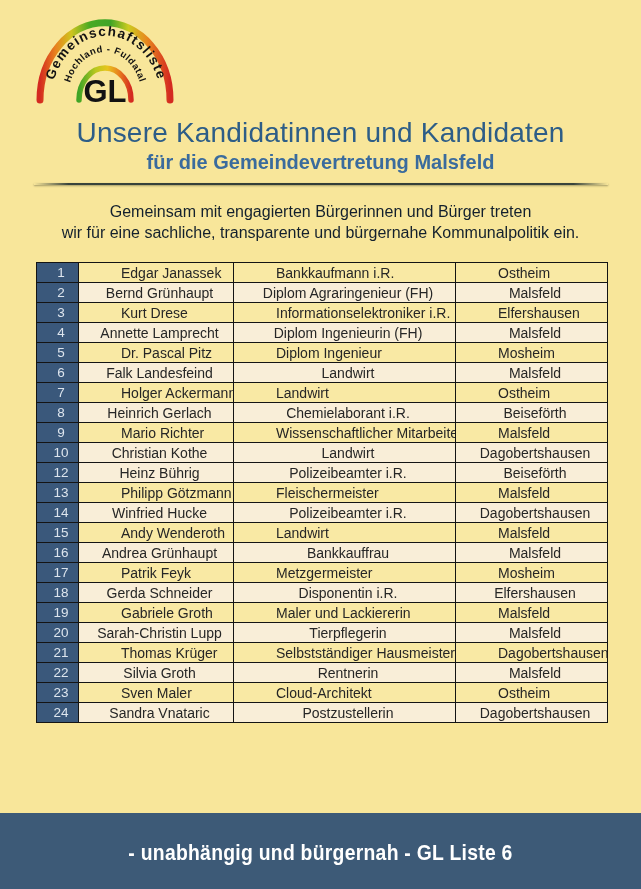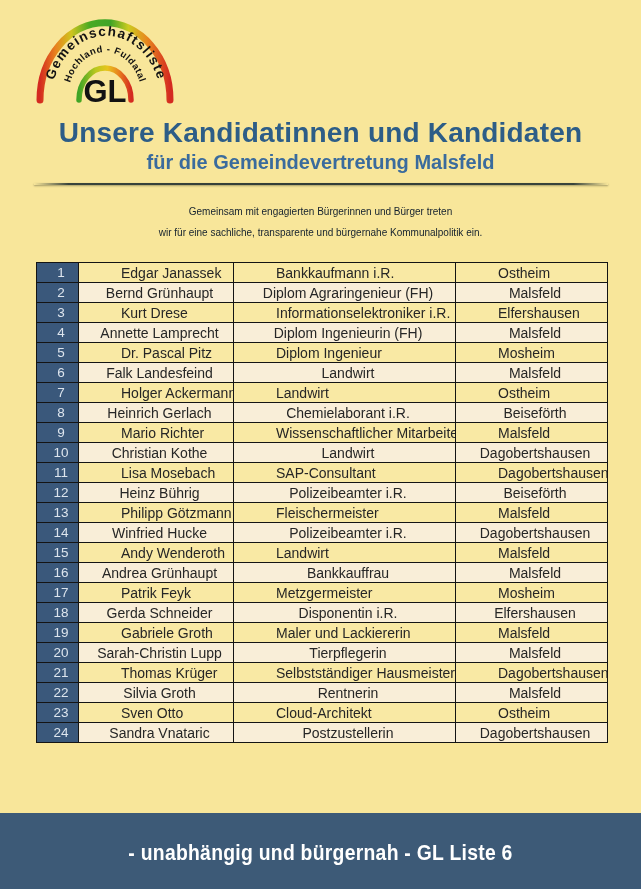--- a/index.html
+++ b/index.html
@@ -9,30 +9,30 @@
     --footer_bg:#3d5a77; --footer_text:#ffffff; --border_color:#141414;
   }
   *{margin:0;padding:0;box-sizing:border-box;}
   html,body{width:641px;height:889px;}
   body{font-family:"Liberation Sans", sans-serif; background:var(--page_bg); overflow:hidden;}
   .page{position:relative;width:641px;height:889px;background:var(--page_bg);}
 
   .logo{position:absolute;left:34px;top:12px;}
 
   .title{position:absolute;top:117px;left:0;right:0;text-align:center;
-         font-size:28px;font-weight:bold;color:var(--title_blue);letter-spacing:0.2px;}
+         font-size:28px;font-weight:normal;color:var(--title_blue);letter-spacing:0.2px;}
   .subtitle{position:absolute;top:151px;left:0;right:0;text-align:center;
          font-size:20px;color:var(--subtitle_blue);font-weight:bold;}
 
   .divider{position:absolute;top:183px;left:34px;width:574px;height:2px;
          background:linear-gradient(to right, rgba(55,65,55,0) 0%, #39443c 6%, #333e38 50%, #39443c 94%, rgba(55,65,55,0) 100%);
          box-shadow:0 1px 2px rgba(60,60,40,.45);}
 
   .intro{position:absolute;top:201px;left:0;right:0;text-align:center;
-         font-size:10px;line-height:21px;color:var(--intro_text);}
+         font-size:16px;line-height:21px;color:var(--intro_text);}
   .intro span{display:block;}
 
   table.candidates{position:absolute;top:262px;left:36px;width:571px;
          border-collapse:collapse;table-layout:fixed;
          font-size:14px;color:var(--cell_text);}
   table.candidates td{border:1px solid var(--border_color);height:20px;
          padding:0 4px 0 11px;white-space:nowrap;overflow:hidden;}
   table.candidates col.c-pos{width:42px;}
   table.candidates col.c-name{width:155px;}
   table.candidates col.c-prof{width:222px;}
@@ -162,26 +162,20 @@
       <td>Mario Richter</td>
       <td>Wissenschaftlicher Mitarbeiter</td>
       <td>Malsfeld</td>
     </tr>
         <tr class="even">
       <td class="pos">10</td>
       <td>Christian Kothe</td>
       <td>Landwirt</td>
       <td>Dagobertshausen</td>
     </tr>
-        <tr class="odd">
-      <td class="pos">11</td>
-      <td>Lisa Mosebach</td>
-      <td>SAP-Consultant</td>
-      <td>Dagobertshausen</td>
-    </tr>
         <tr class="even">
       <td class="pos">12</td>
       <td>Heinz Bührig</td>
       <td>Polizeibeamter i.R.</td>
       <td>Beiseförth</td>
     </tr>
         <tr class="odd">
       <td class="pos">13</td>
       <td>Philipp Götzmann</td>
       <td>Fleischermeister</td>
@@ -236,21 +230,21 @@
       <td>Dagobertshausen</td>
     </tr>
         <tr class="even">
       <td class="pos">22</td>
       <td>Silvia Groth</td>
       <td>Rentnerin</td>
       <td>Malsfeld</td>
     </tr>
         <tr class="odd">
       <td class="pos">23</td>
-      <td>Sven Otto</td>
+      <td>Sven Maler</td>
       <td>Cloud-Architekt</td>
       <td>Ostheim</td>
     </tr>
         <tr class="even">
       <td class="pos">24</td>
       <td>Sandra Vnataric</td>
       <td>Postzustellerin</td>
       <td>Dagobertshausen</td>
     </tr>
       </tbody>

